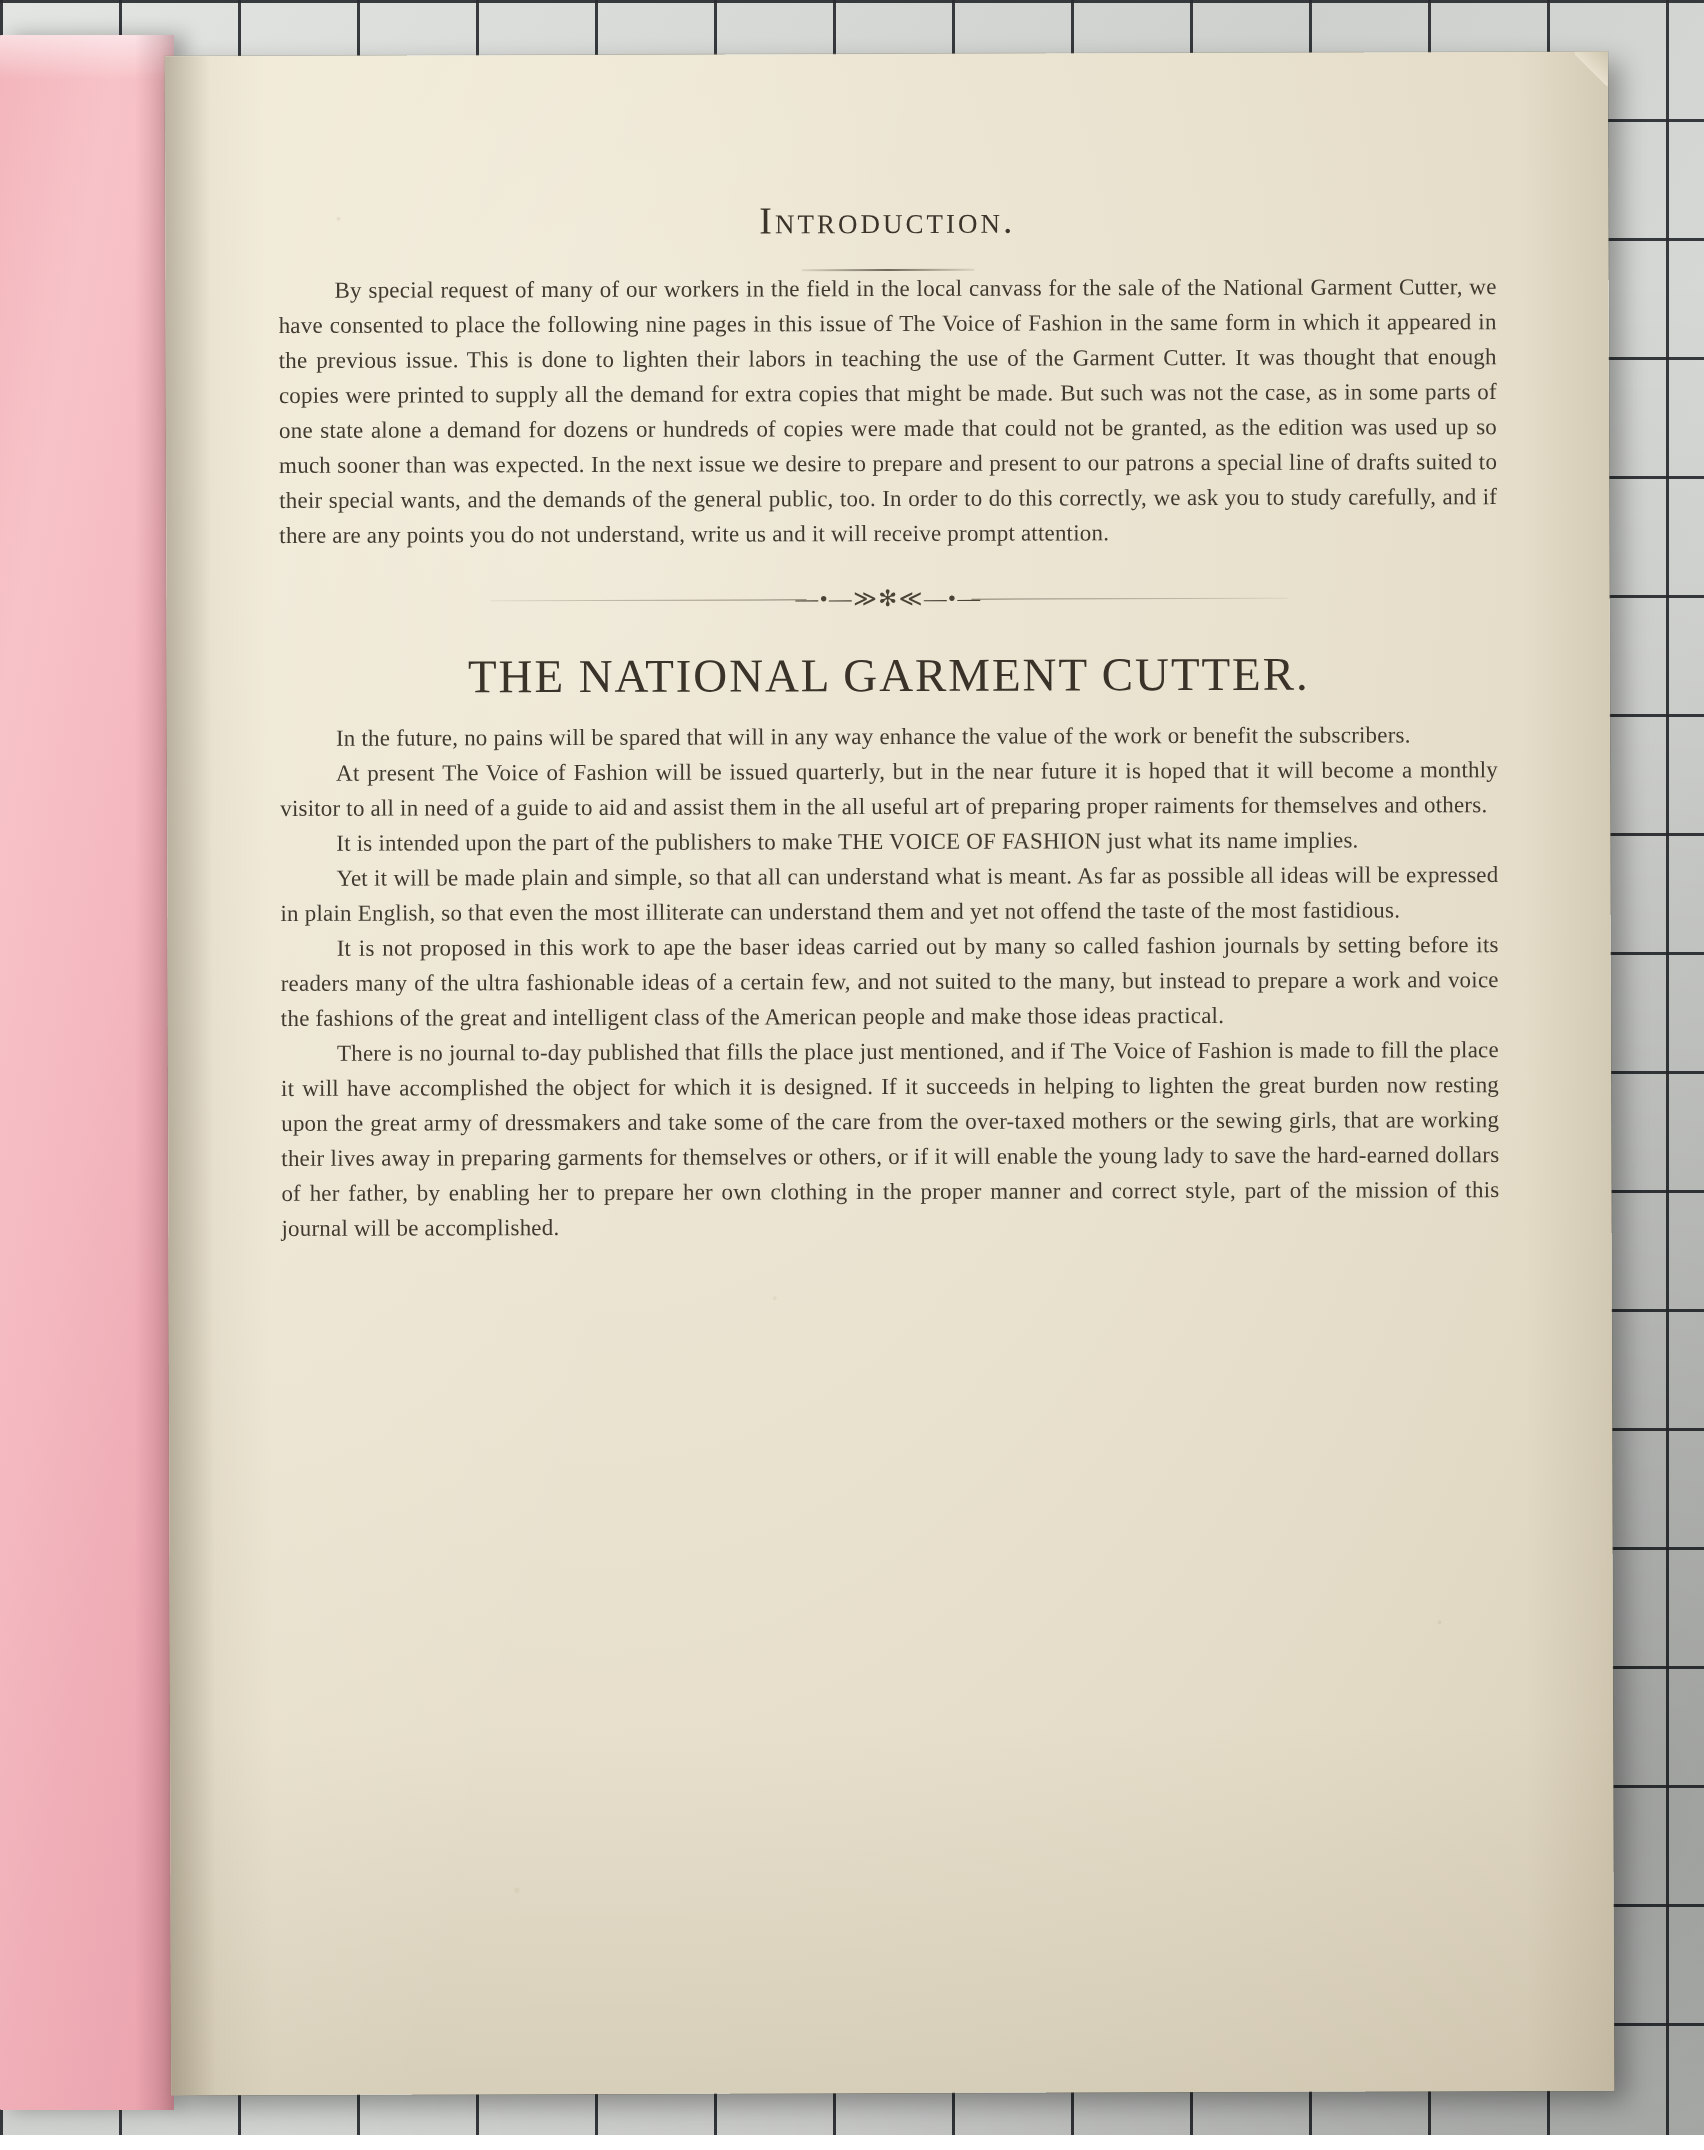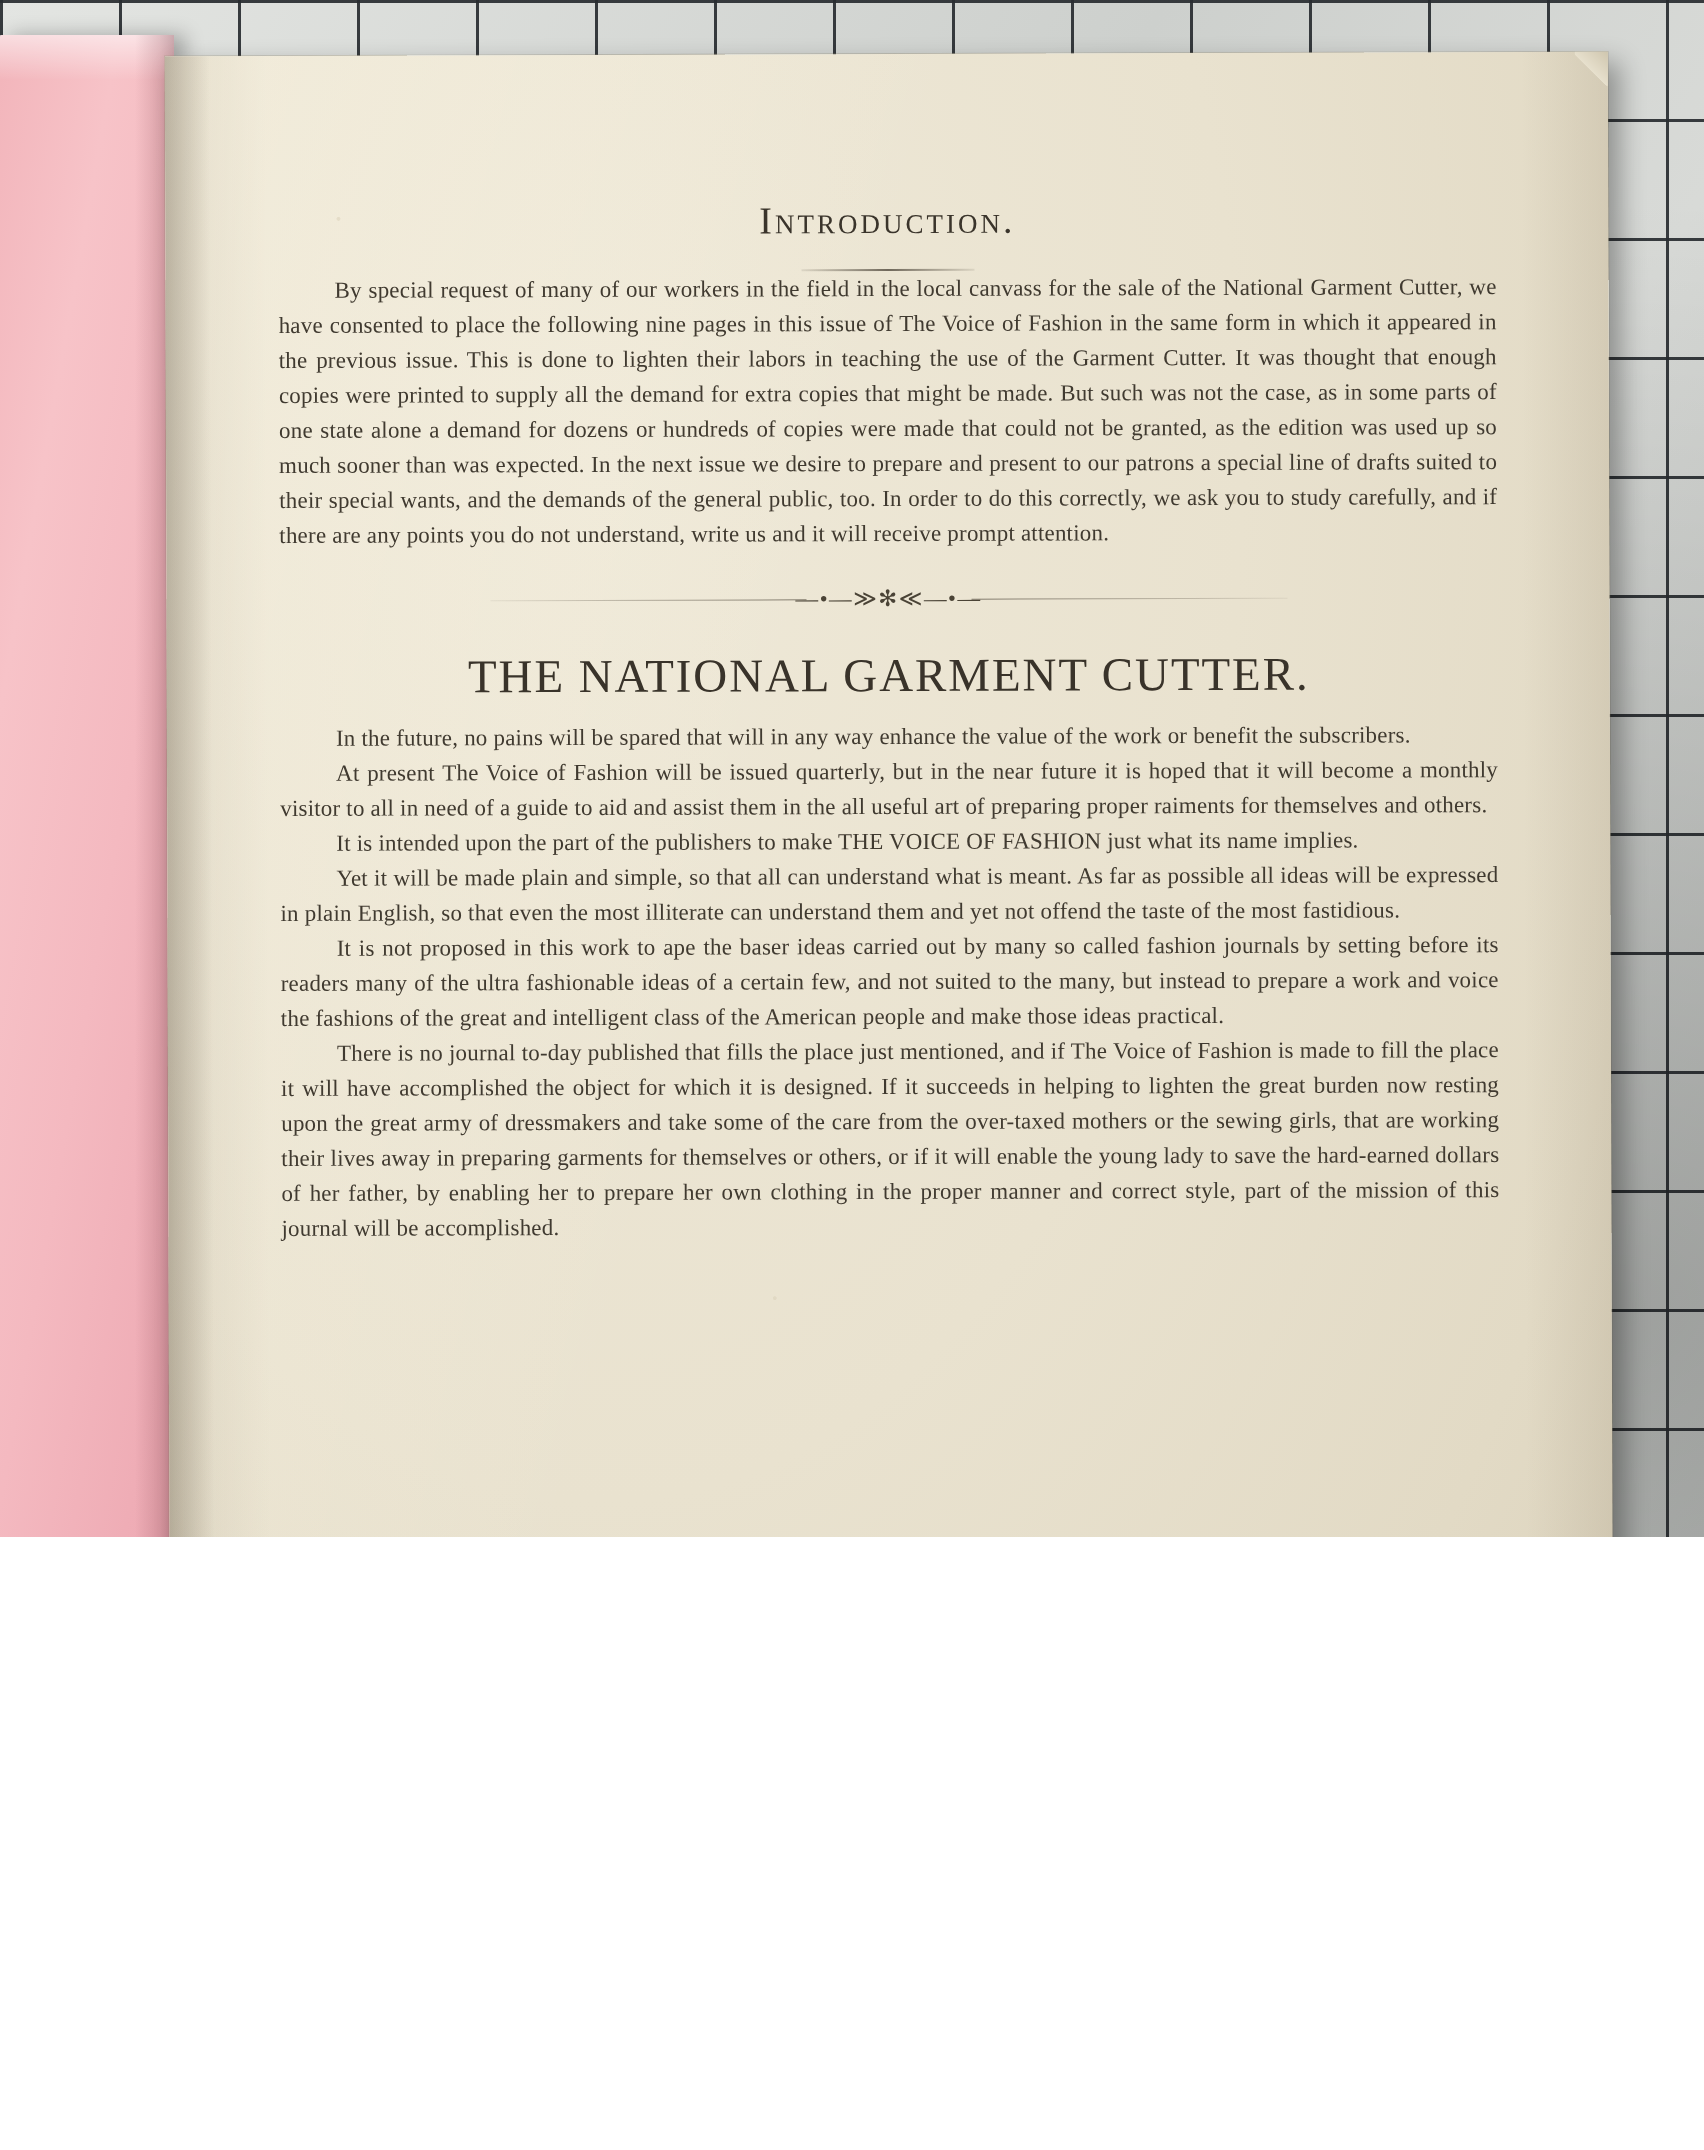--- a/index.html
+++ b/index.html
@@ -11,21 +11,21 @@
     width: 1705px;
     height: 2151px;
     overflow: hidden;
     font-family: "Liberation Serif", serif;
   }
 
   
   #scene {
     position: relative;
     width: 1705px;
-    height: 1537px;
+    height: 2135px;
     background: #0f766e;
     overflow: hidden;
   }
   .mat {
     position: absolute;
     inset: 0;
     background-color: #d7d9d6;
     background-image:
       repeating-linear-gradient(to right,
         rgba(40,44,48,0.92) 0px, rgba(40,44,48,0.92) 3px,

